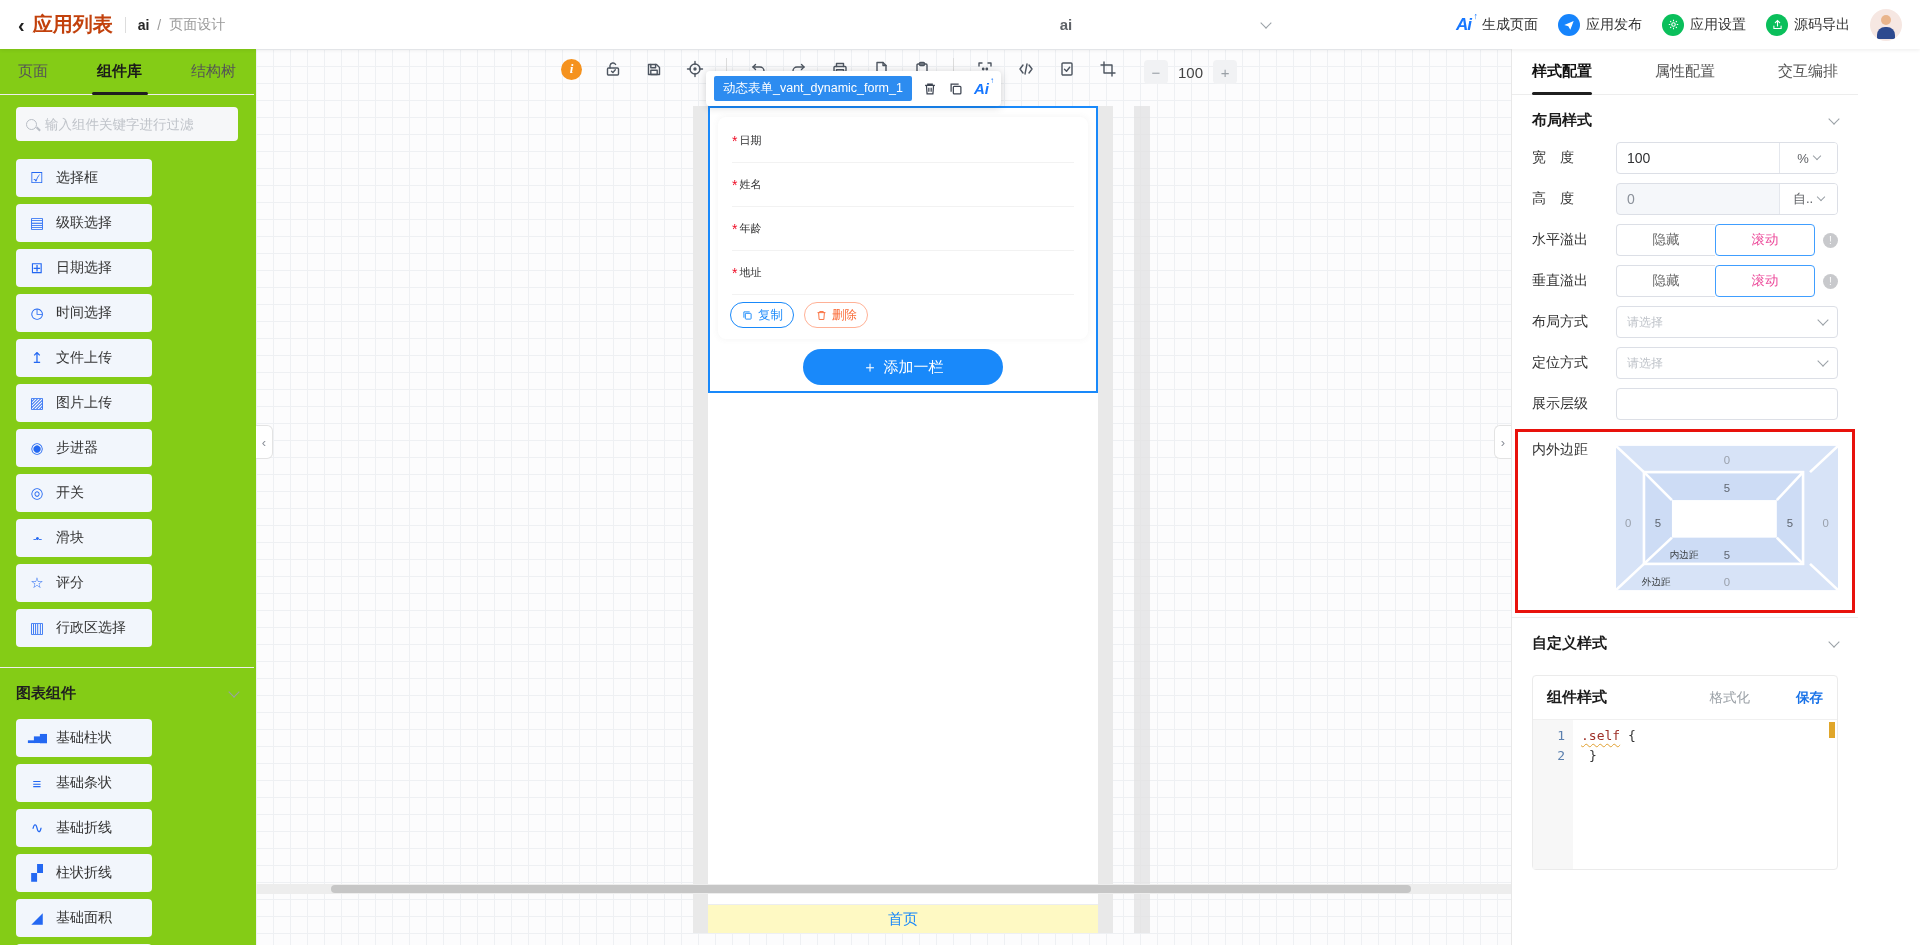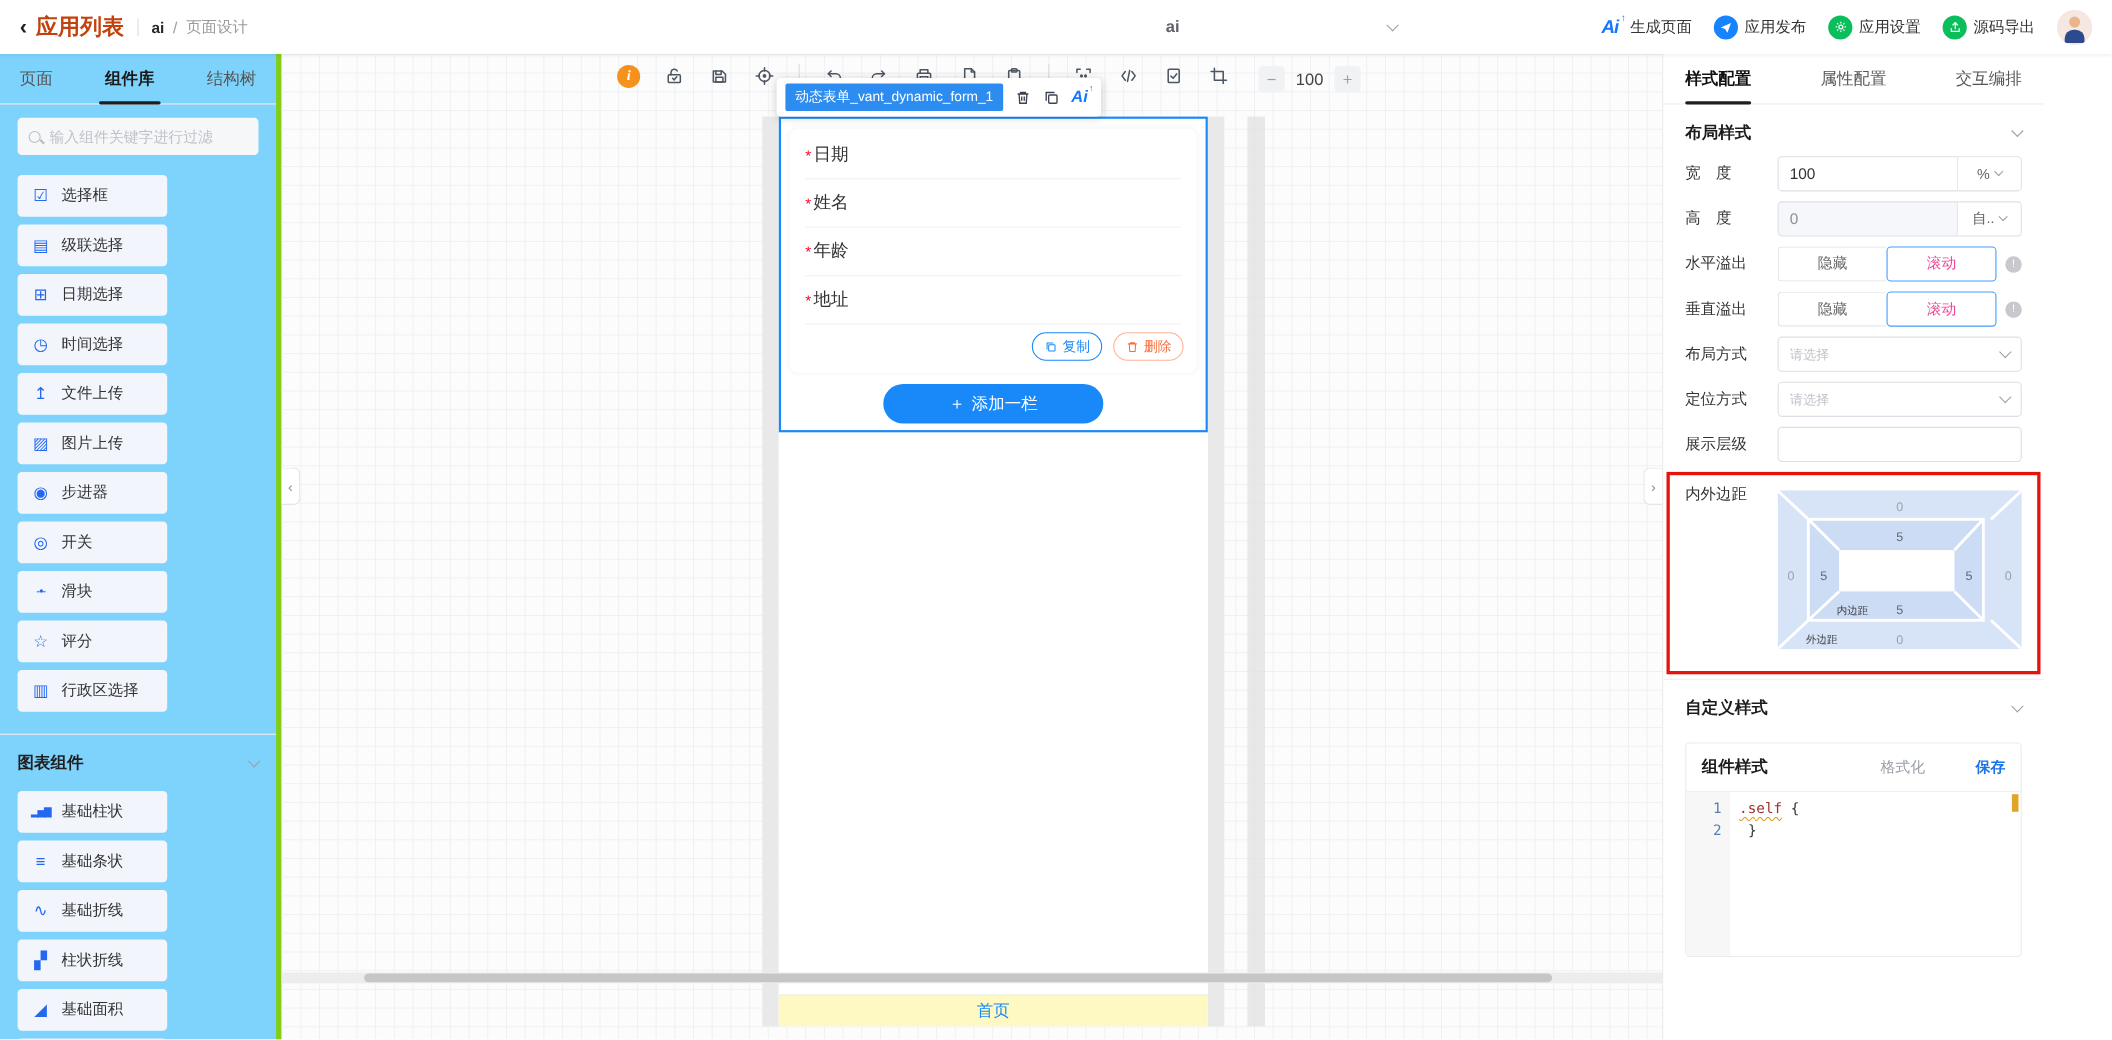--- a/index.html
+++ b/index.html
@@ -29,21 +29,21 @@
   .ailogo { font-weight:800; font-style:italic; color:#1677ff; font-size:17px; letter-spacing:-1px; position:relative; padding-right:5px;}
   .ailogo i { position:absolute; right:-1px; top:-4px; font-size:9px; font-style:normal; color:#1677ff; }
   .avatar { width:32px; height:32px; border-radius:50%; background:#f6e7e2; position:relative; overflow:hidden; cursor:pointer;}
   .avatar::before { content:""; position:absolute; left:11px; top:6px; width:10px; height:10px; border-radius:50%; background:#e9b58c; }
   .avatar::after { content:""; position:absolute; left:7px; top:18px; width:18px; height:12px; border-radius:8px 8px 0 0; background:#2e4a8f; }
 
   
   .main { display:flex; height:896px; }
 
   
-  .sb { width:256px; background:#7dd3fc; border-right:5px solid #84cc16; overflow:hidden; }
+  .sb { width:256px; background:#84cc16; border-right:2px solid #84cc16; overflow:hidden; }
   .sb-tabs { display:flex; justify-content:space-between; padding:0 18px; height:46px; align-items:center;
     border-bottom:1px solid #ededed; font-size:15px; color:#555; }
   .sb-tab { position:relative; height:46px; display:flex; align-items:center; cursor:pointer; }
   .sb-tab.active { font-weight:bold; color:#1a1a1a; }
   .sb-tab.active::after { content:""; position:absolute; left:50%; transform:translateX(-50%);
     bottom:0; width:56px; height:3px; background:#1f1f1f; border-radius:2px; }
   .sb-search { margin:12px 16px; height:34px; background:#f6f7f9; border-radius:4px;
     display:flex; align-items:center; padding:0 10px; gap:8px; }
   .sb-search input { border:0; outline:0; background:transparent; font-size:13.5px; width:100%; color:#333;
     font-family:"Liberation Sans","DejaVu Sans",sans-serif;}
@@ -77,22 +77,22 @@
 
   .rail { position:absolute; top:57px; height:827px; width:15px; background:#e9e9e9; }
   .scrollstrip { position:absolute; left:878px; top:57px; width:16px; height:827px; background:#e2e2e2; opacity:.75; }
 
   .page { position:absolute; left:452px; top:57px; width:390px; height:827px; background:#fff; }
   .pform { border:2px solid #1989fa; height:287px; position:relative; background:#fff; }
   .pcard { margin:9px 8px 0; background:#fff; border-radius:8px; box-shadow:0 0 6px rgba(100,101,102,.08);
     padding:2px 0 0; }
   .pfield { height:44px; margin:0 14px; display:flex; align-items:center; border-bottom:1px solid #f2f2f2; }
   .req { color:#ee0a24; font-size:14px; margin-right:2px; }
-  .flab { font-size:16px; color:#323233; }
-  .pills { height:44px; display:flex; justify-content:flex-end; align-items:center; gap:10px; padding:0 12px 4px; }
+  .flab { font-size:11px; color:#323233; }
+  .pills { height:44px; display:flex; align-items:center; gap:10px; padding:0 12px 4px; }
   .pill { height:26px; border-radius:14px; display:flex; align-items:center; gap:4px; padding:0 10px;
     font-size:12.5px; background:#fff; cursor:pointer; }
   .pill.copy { border:1px solid #1989fa; color:#1989fa; }
   .pill.del { border:1px solid #ffb196; color:#fa6d3a; }
   .pill svg { stroke:currentColor; fill:none; stroke-width:1.3; }
   .addrow { display:flex; justify-content:center; margin-top:10px; }
   .addbtn { width:200px; height:36px; border-radius:18px; background:#1989fa; color:#fff; font-size:15px;
     display:flex; align-items:center; justify-content:center; gap:6px; cursor:pointer; }
   .tabbar { position:absolute; bottom:0; left:0; right:0; height:29px; border-top:1px solid #ebedf0;
     display:flex; align-items:center; justify-content:center; font-size:15px; color:#1989fa; background:#fef9c3; cursor:pointer;}

